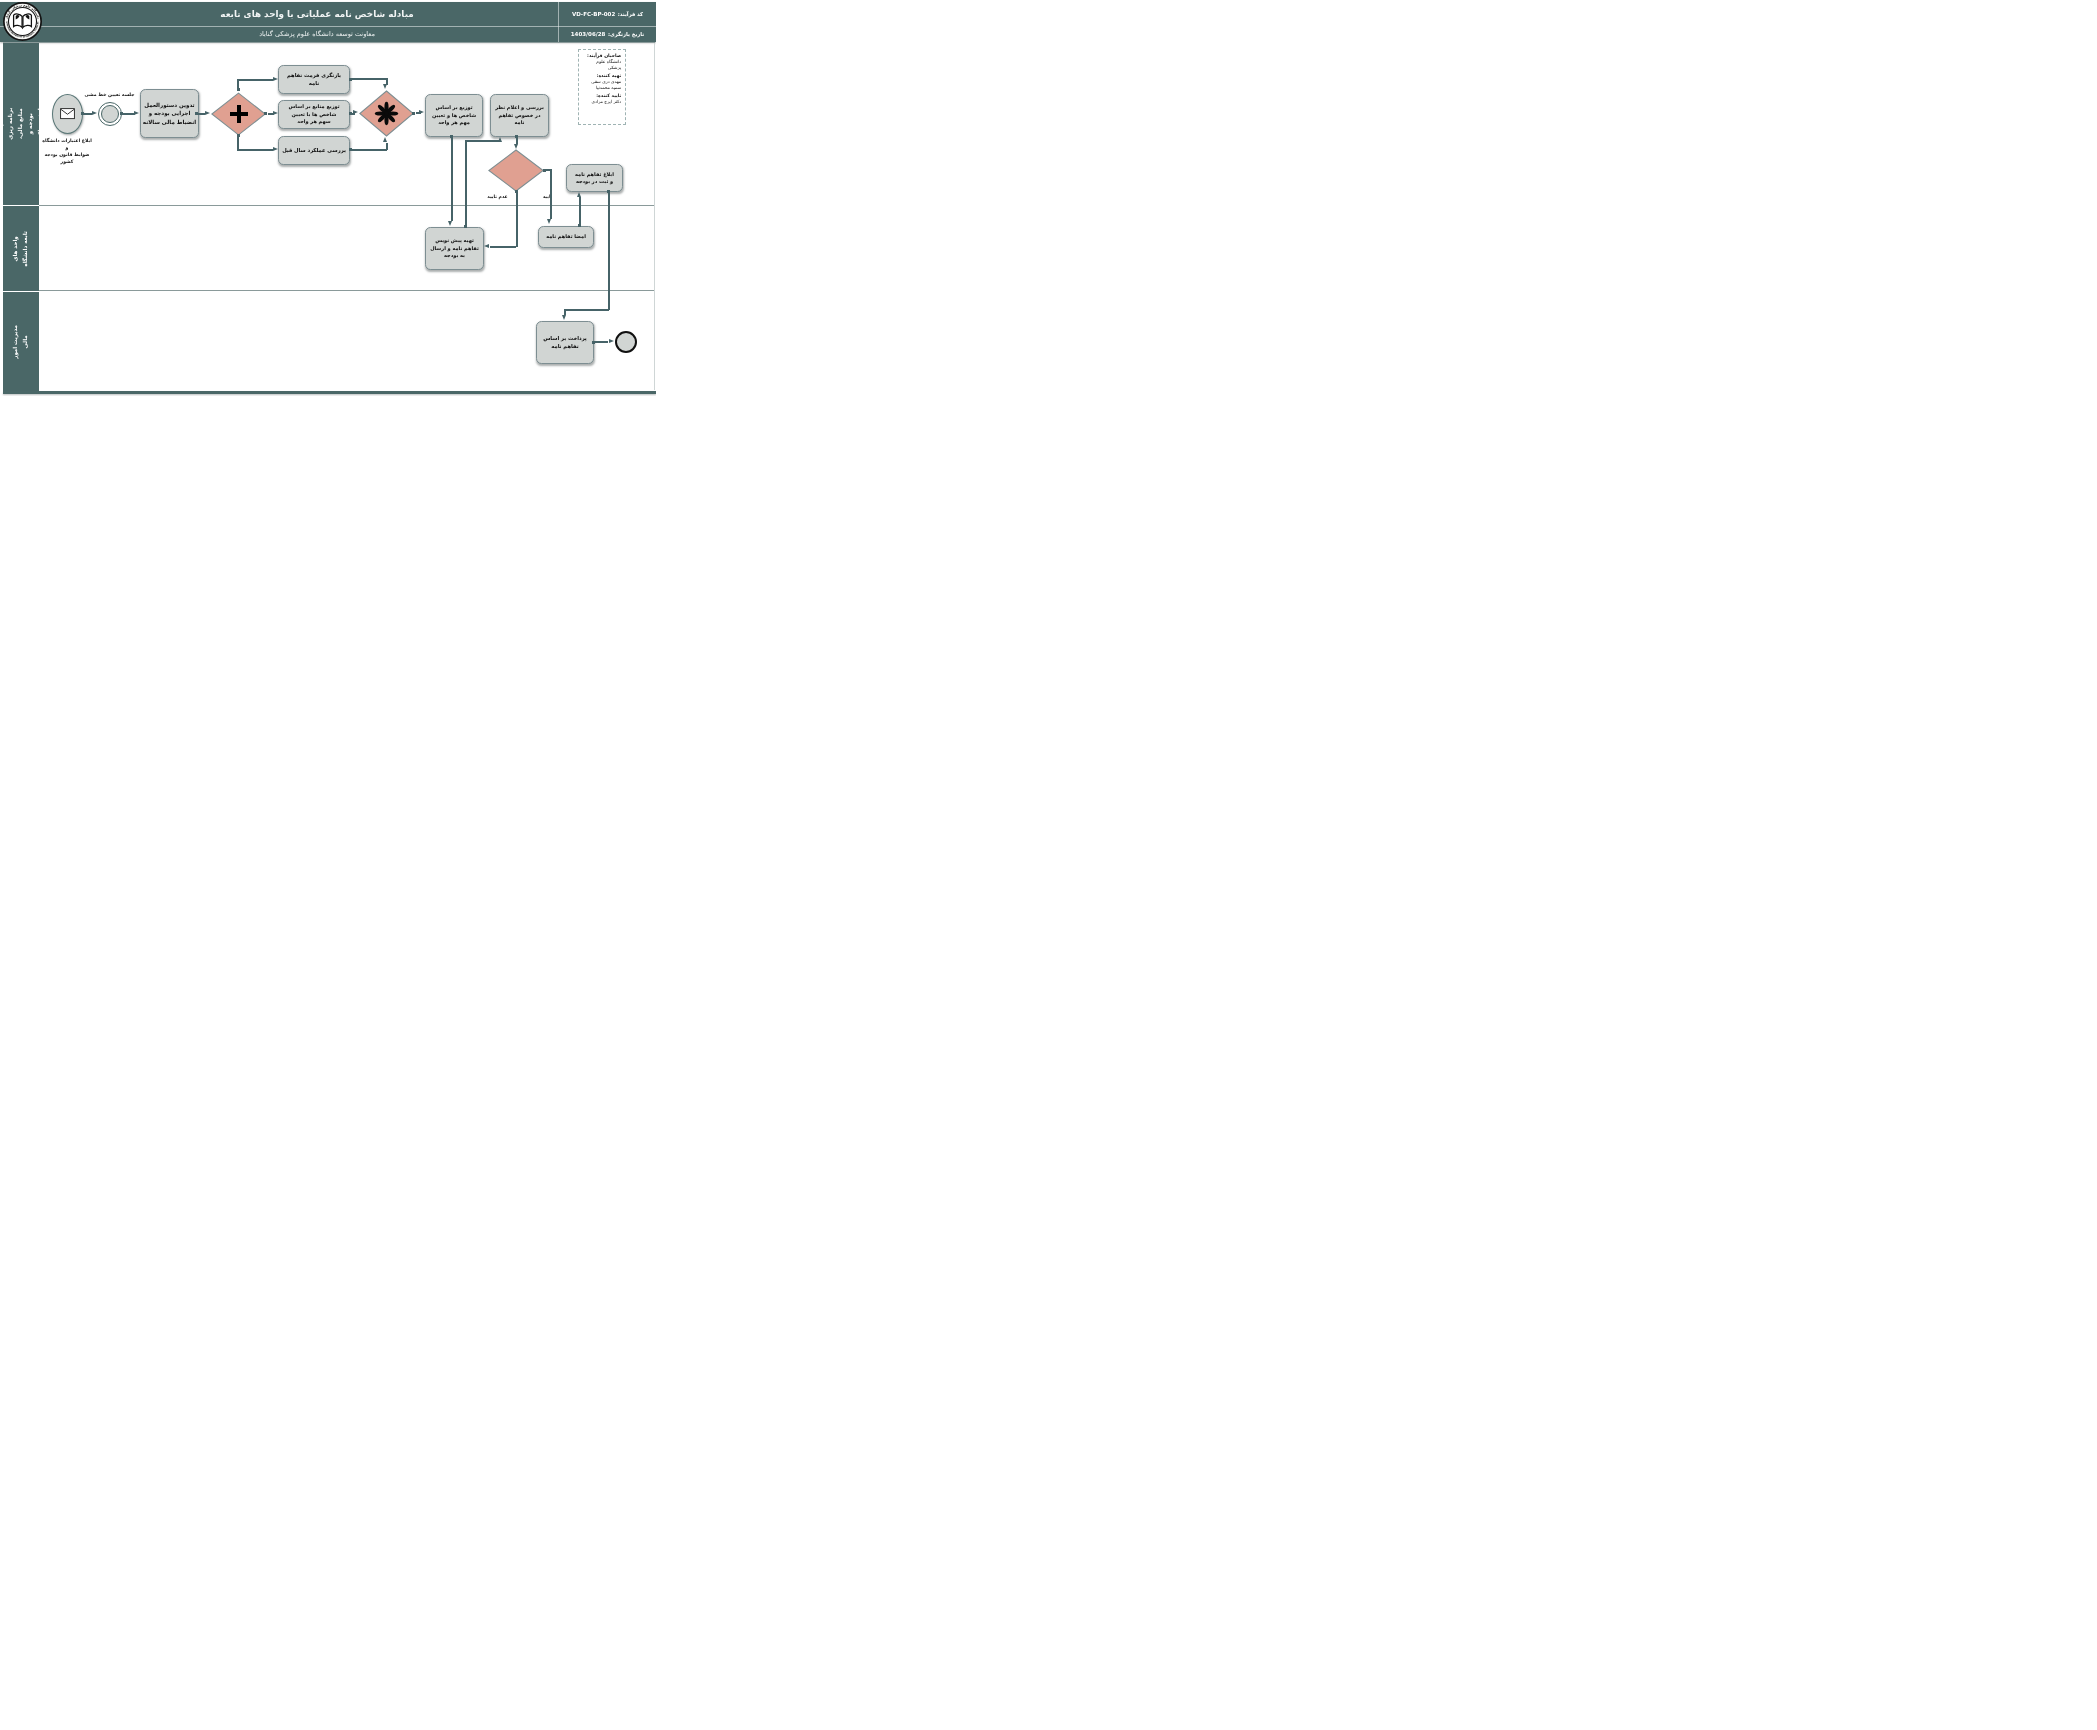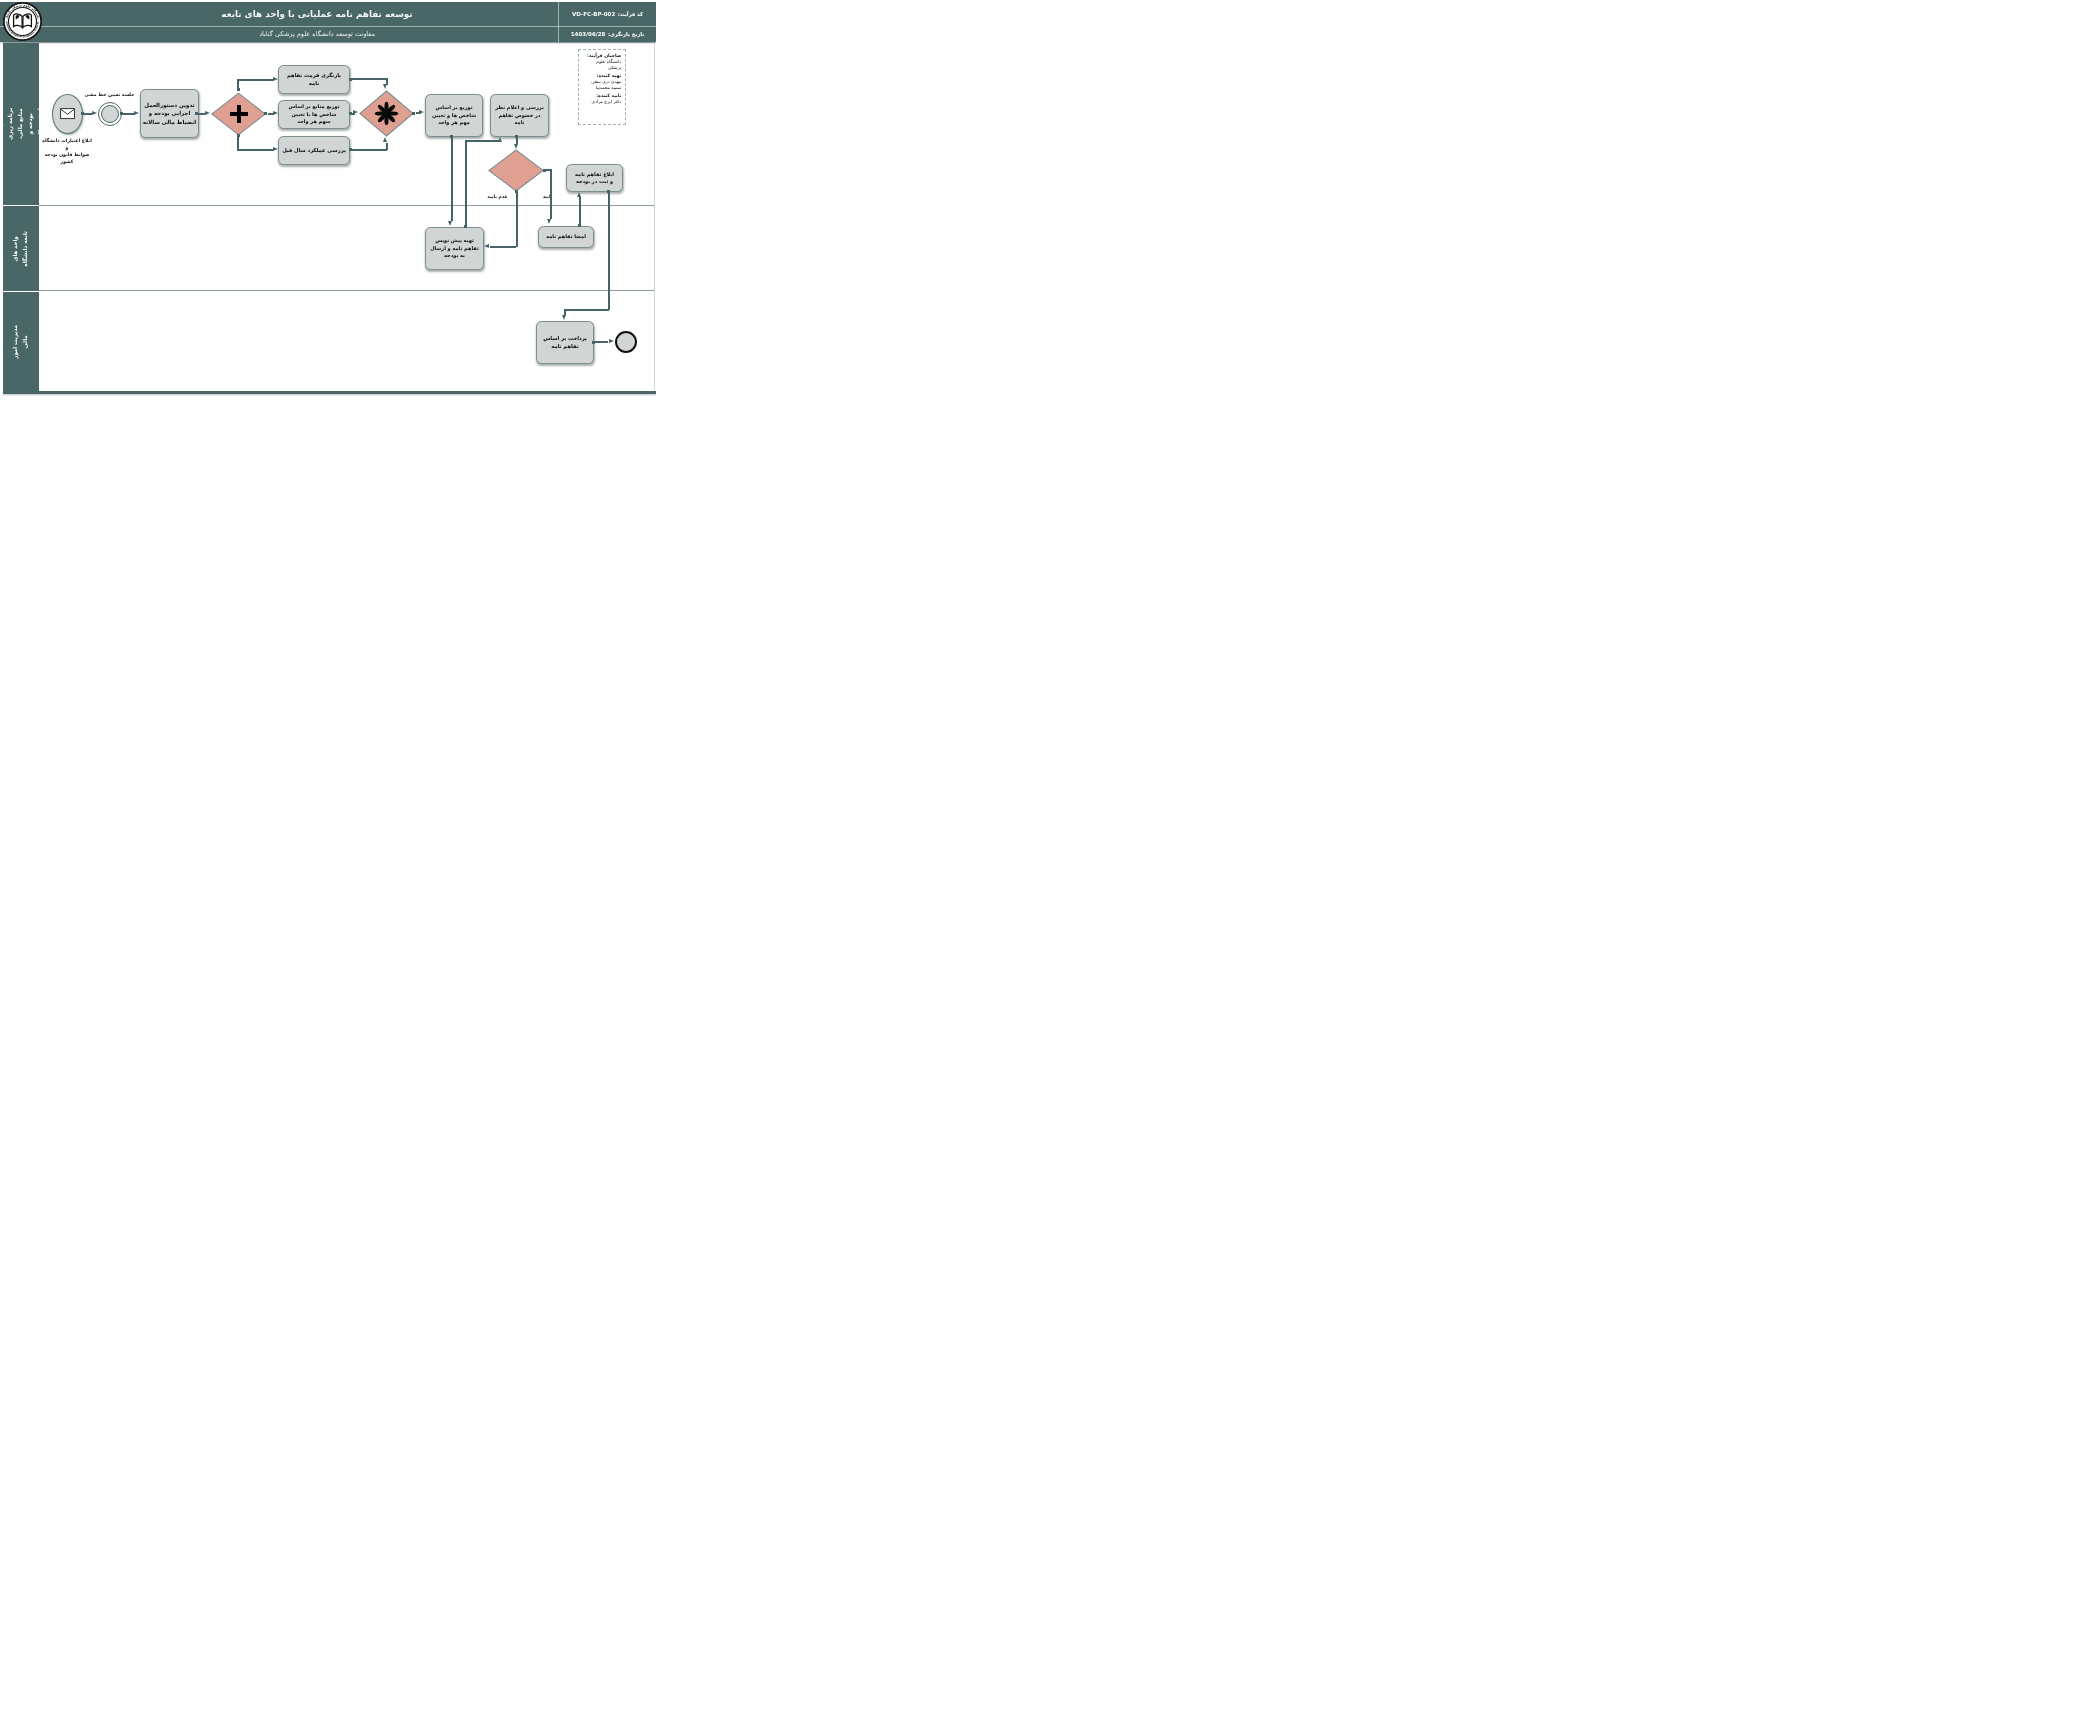--- a/index.html
+++ b/index.html
@@ -52,21 +52,21 @@
              box-shadow:0 1.3px 1.7px rgba(60,70,70,.3);}
 </style>
 </head>
 <body>
 
 <div id="canvas">
 
   <div id="header">
     <div class="h-hsep"></div>
     <div class="h-vsep"></div>
-    <div class="h-title">توسعه تفاهم نامه عملیاتی با واحد های تابعه</div>
+    <div class="h-title">مبادله شاخص نامه عملیاتی با واحد های تابعه</div>
     <div class="h-sub">معاونت توسعه دانشگاه علوم پزشکی گناباد</div>
     <div class="h-cell" style="top:0;height:24px;">
       <span class="h-lbl">کد فرآیند:</span>
       <span class="h-val">VD-FC-BP-002</span>
     </div>
     <div class="h-cell" style="top:24px;height:16.4px;">
       <span class="h-lbl">تاریخ بازنگری:</span>
       <span class="h-val">1403/06/28</span>
     </div>
   </div>

